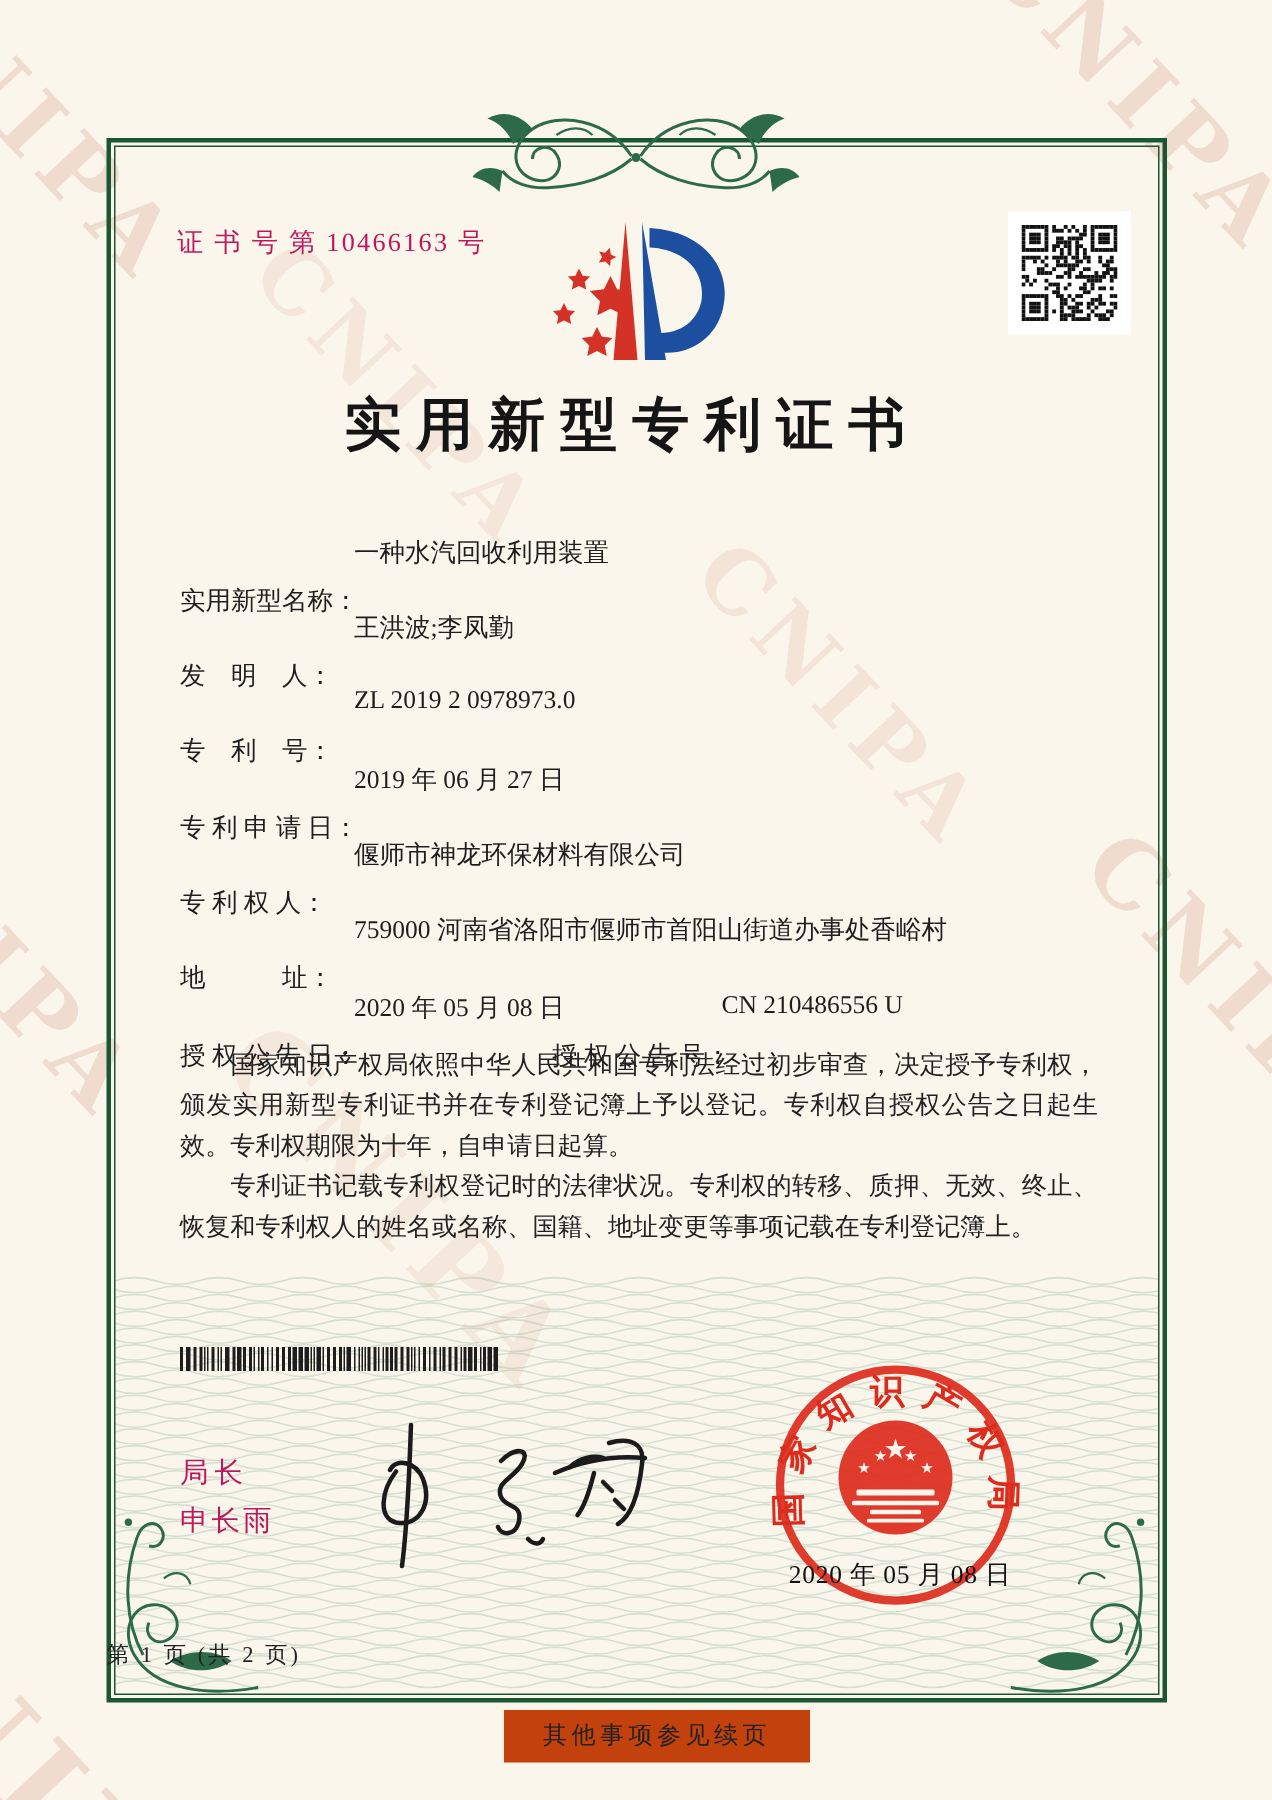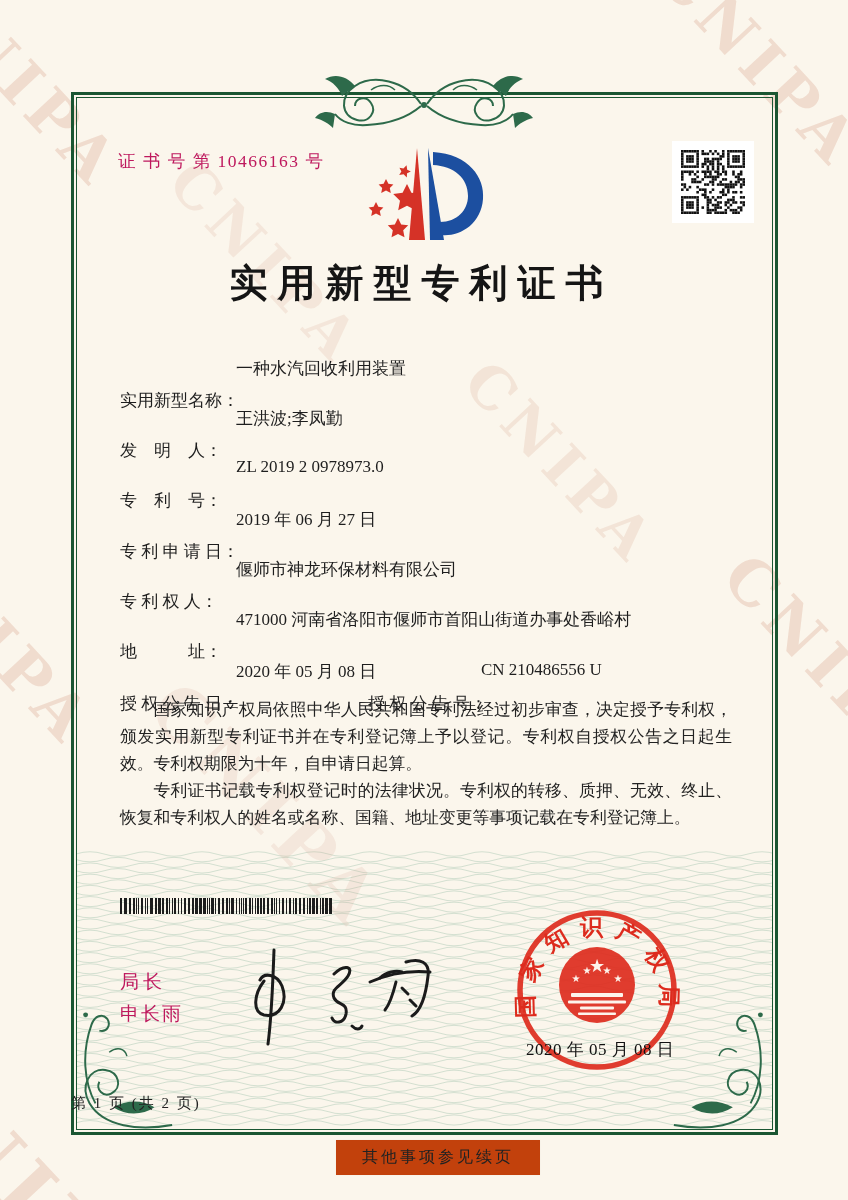--- a/index.html
+++ b/index.html
@@ -485,21 +485,21 @@
   <div class="row" style="left:120px;top:508px;">
     <span class="lab">专 利 申 请 日：</span>
     <span class="val">2019 年 06 月 27 日</span>
   </div>
   <div class="row" style="left:120px;top:558px;">
     <span class="lab">专  利  权  人：</span>
     <span class="val">偃师市神龙环保材料有限公司</span>
   </div>
   <div class="row" style="left:120px;top:608px;">
     <span class="lab">地　　　址：</span>
-    <span class="val">471000 河南省洛阳市偃师市首阳山街道办事处香峪村</span>
+    <span class="val">759000 河南省洛阳市偃师市首阳山街道办事处香峪村</span>
   </div>
   <div class="row" style="left:120px;top:660px;">
     <span class="lab">授 权 公 告 日：</span>
     <span class="val">2020 年 05 月 08 日</span>
     <span class="lab2">授 权 公 告 号：</span>
     <span class="val2">CN 210486556 U</span>
   </div>
 
   <div class="content" id="body-text">
     <p>国家知识产权局依照中华人民共和国专利法经过初步审查，决定授予专利权，颁发实用新型专利证书并在专利登记簿上予以登记。专利权自授权公告之日起生效。专利权期限为十年，自申请日起算。</p>

